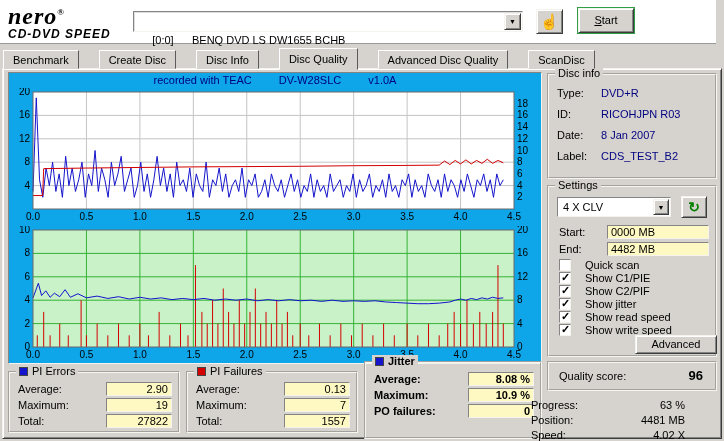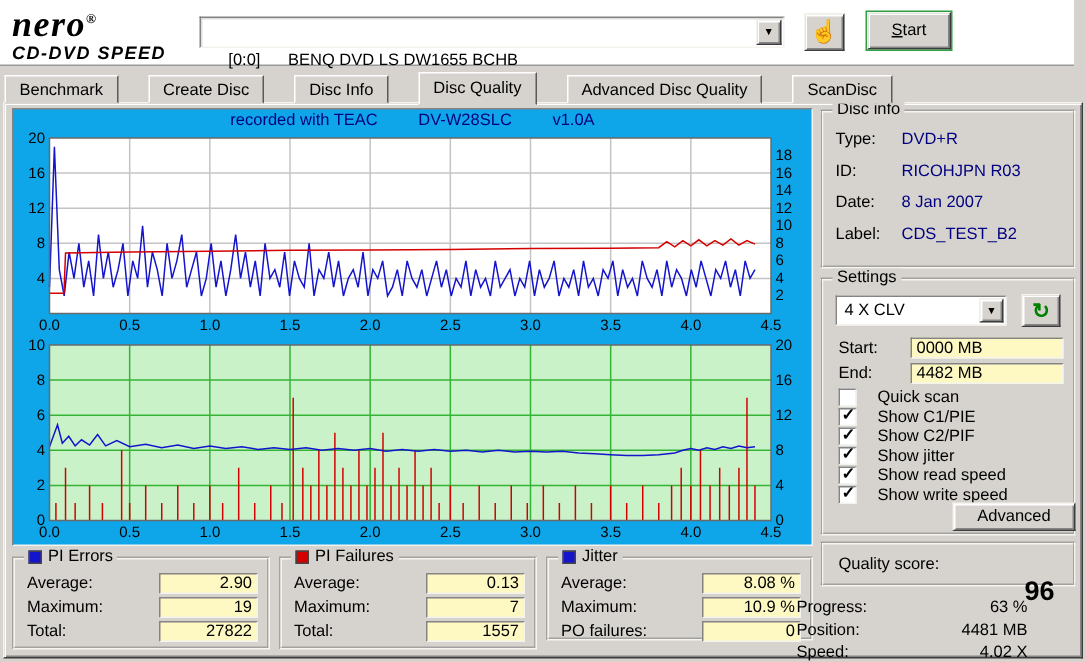--- a/index.html
+++ b/index.html
@@ -50,21 +50,21 @@
   .refresh-btn .ri { color:#008000; font-weight:bold; font-size:14px; }
   .cb { position:absolute; width:12px; height:12px; background:#fff; border:1px solid; border-color:#848484 #f4f3ee #f4f3ee #848484; cursor:pointer; }
   .cb .mark { position:absolute; left:1px; top:-2px; font-size:11px; font-weight:bold; }
   .cb-label { position:absolute; left:26px; top:0; line-height:13px; }
   .adv-btn { position:absolute; left:86px; top:148px; width:82px; height:19px; line-height:17px; text-align:center; cursor:pointer; }
   
   .statusrow { position:absolute; left:524px; width:160px; height:13px; line-height:13px; }
   .statusrow .lab { position:absolute; left:4px; }
   .statusrow .val { position:absolute; right:2px; text-align:right; }
   .qlabel { position:absolute; left:10px; top:7px; }
-  .qvalue { position:absolute; right:12px; top:5px; font-weight:bold; font-size:18px;margin-top:16px; }
+  .qvalue { position:absolute; right:12px; top:5px; font-weight:bold; font-size:13px; }
 </style>
 </head>
 <body>
 
 <div class="toolbar">
   <div class="logo">
     <div class="l1"><span>nero</span><span class="reg">®</span></div>
     <div class="l2">CD-DVD SPEED</div>
   </div>
   <div class="combo bevel-in">
@@ -256,21 +256,21 @@
       <span>PI Failures</span>
     </div>
     <div class="row" style="left:8px; top:10px;">Average:</div>
     <div class="field right" style="left:96px; top:9px; width:66px;">0.13</div>
     <div class="row" style="left:8px; top:26px;">Maximum:</div>
     <div class="field right" style="left:96px; top:25px; width:66px;">7</div>
     <div class="row" style="left:8px; top:42px;">Total:</div>
     <div class="field right" style="left:96px; top:41px; width:66px;">1557</div>
   </div>
 
-  <div class="groupbox" style="left:361px; top:302px; width:178px; height:56px;">
+  <div class="groupbox" style="left:361px; top:292px; width:178px; height:78px;font-weight:bold;">
     <div class="legend">
       <span class="colorbox" style="background-color: rgb(20, 20, 204);"></span>
       <span>Jitter</span>
     </div>
     <div class="row" style="left:8px; top:10px;">Average:</div>
     <div class="field right" style="left:102px; top:9px; width:66px;">8.08 %</div>
     <div class="row" style="left:8px; top:26px;">Maximum:</div>
     <div class="field right" style="left:102px; top:25px; width:66px;">10.9 %</div>
     <div class="row" style="left:8px; top:42px;">PO failures:</div>
     <div class="field right" style="left:102px; top:41px; width:66px;">0</div>

